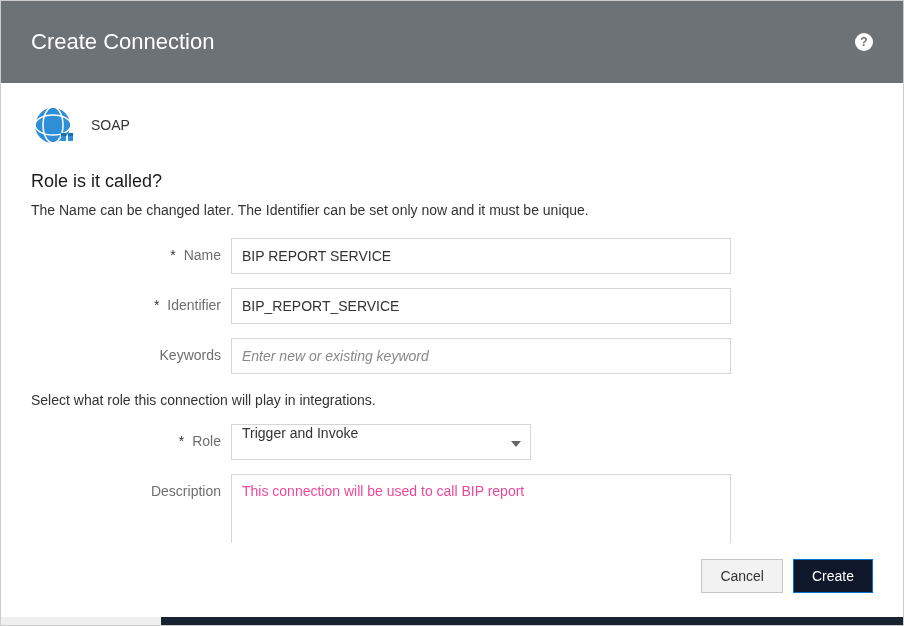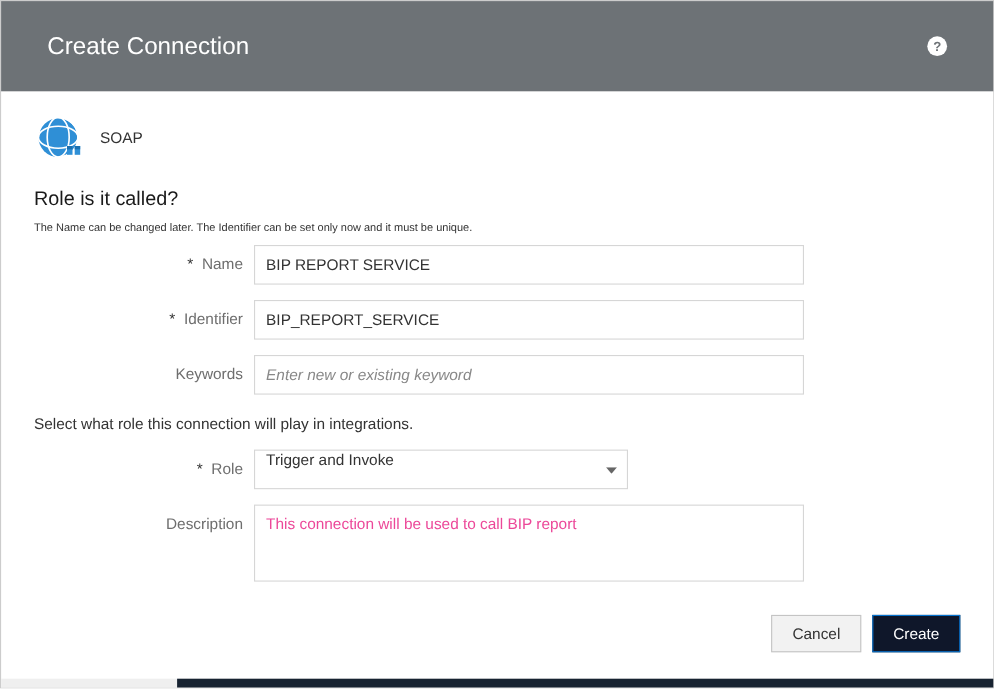--- a/index.html
+++ b/index.html
@@ -17,21 +17,21 @@
     .dialog {
       width: 100%;
       height: 100%;
       border: 1px solid #ccc;
       display: flex;
       flex-direction: column;
     }
     .header {
       background: #6d7276;
       color: #fff;
-      padding: 28px 42px;
+      padding: 28px 30px;
       display: flex;
       align-items: center;
       justify-content: space-between;
       gap: 24px;
     }
     .header-title {
       font-size: 22px;
       font-weight: 400;
     }
     .help-icon {
@@ -70,23 +70,23 @@
       font-size: 14px;
       color: #333;
     }
     .section-heading {
       font-size: 18px;
       color: #1a1a1a;
       margin-bottom: 10px;
       font-weight: 400;
     }
     .section-subtext {
-      font-size: 10px;
-      color: #333;
-      margin-bottom: 10px;
+      font-size: 14px;
+      color: #333;
+      margin-bottom: 20px;
     }
     .form-row {
       display: flex;
       align-items: flex-start;
       margin-bottom: 14px;
     }
     .form-label {
       width: 200px;
       text-align: right;
       padding-right: 10px;
@@ -110,21 +110,21 @@
       color: #333;
       font-family: inherit;
       background: #fff;
     }
     .text-input::placeholder {
       font-style: italic;
       color: #888;
     }
     .select-wrap {
       position: relative;
-      width: 340px;
+      width: 300px;
     }
     .select-input {
       width: 100%;
       height: 36px;
       border: 1px solid #d6d6d6;
       padding: 0 34px 0 10px;
       font-size: 14px;
       color: #333;
       background: #fff;
       appearance: none;

